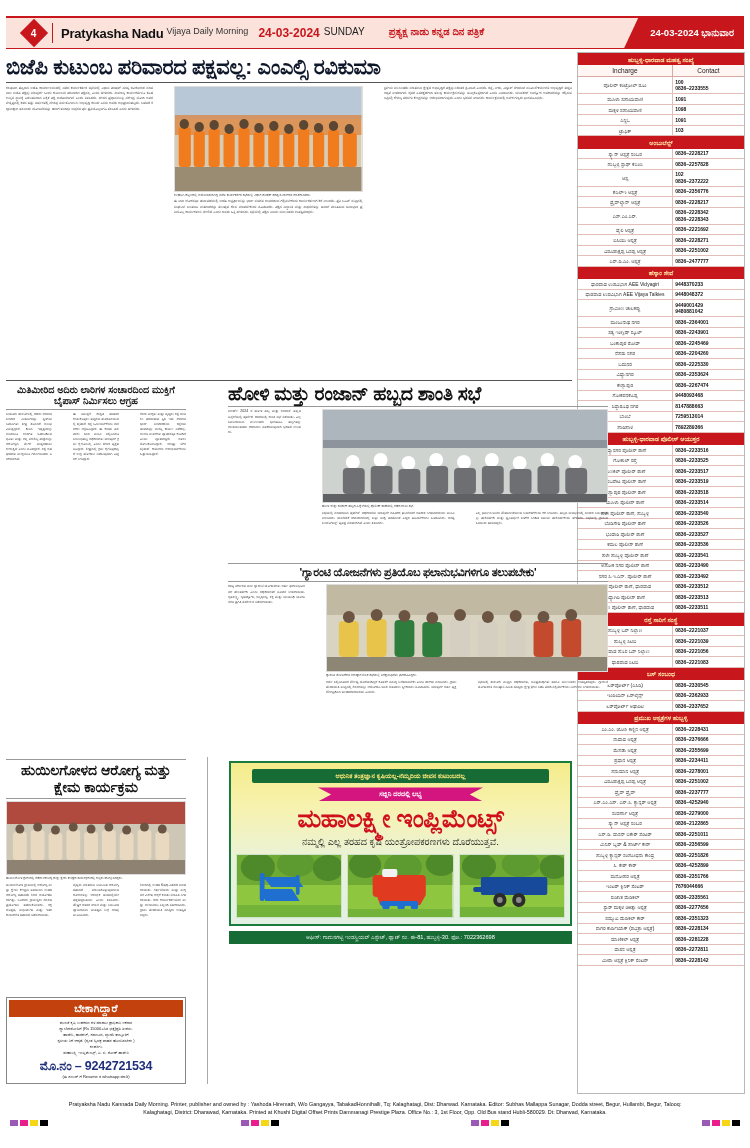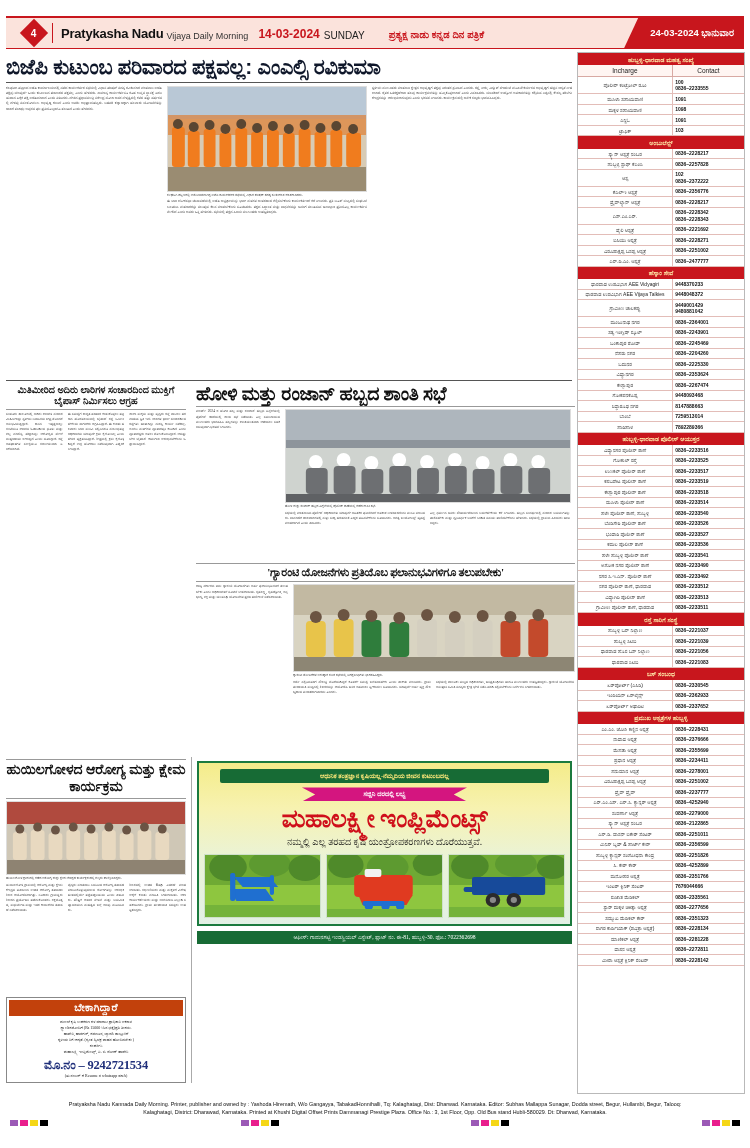--- a/index.html
+++ b/index.html
@@ -49,21 +49,21 @@
 
   
   .headline-main {
     font-size:21px; font-weight:bold; color:#0f172a; line-height:1.12;
     letter-spacing:-.3px; padding:3px 0 2px 0; white-space:nowrap;
   }
   .rule-thick { border-top:1.5px solid #555; margin:1px 0 3px 0; }
   .rule-thin { border-top:1px solid #999; margin:2px 0; }
 
   
-  .cols { display:flex; gap:5px;font-family:Liberation Serif, serif; }
+  .cols { display:flex; gap:21px; }
   .col { position:relative; }
   .ctext {
     font-size:3.6px; line-height:1.42; text-align:justify; color:#2b2b2b;
     word-break:break-all; overflow:hidden;
   }
   .ctext.k { font-size:3.7px; }
 
   
   .photo { position:relative; overflow:hidden; border:1px solid #ddd; }
   .cap { font-size:3.4px; line-height:1.4; color:#333; padding-top:1px; text-align:justify; word-break:break-all;}
@@ -153,24 +153,24 @@
 </head>
 <body>
 
 <div class="page">
 
   <div class="masthead">
     <div class="page-badge">
       <span>4</span>
     </div>
     <div class="md-sep"></div>
-    <div style="display:flex; align-items:flex-end;">
+    <div style="display:flex; align-items:flex-start;">
       <div class="md-title">Pratykasha Nadu</div>
       <div class="md-sub">Vijaya Daily Morning</div>
-      <div class="md-date">14-03-2024</div>
+      <div class="md-date">24-03-2024</div>
       <div class="md-day">SUNDAY</div>
       <div class="md-kan">ಪ್ರತ್ಯಕ್ಷ ನಾಡು ಕನ್ನಡ ದಿನ ಪತ್ರಿಕೆ</div>
     </div>
     <div class="md-right">24-03-2024 ಭಾನುವಾರ</div>
   </div>
 
   <div class="body-wrap">
 
     <div class="left-area">
 

